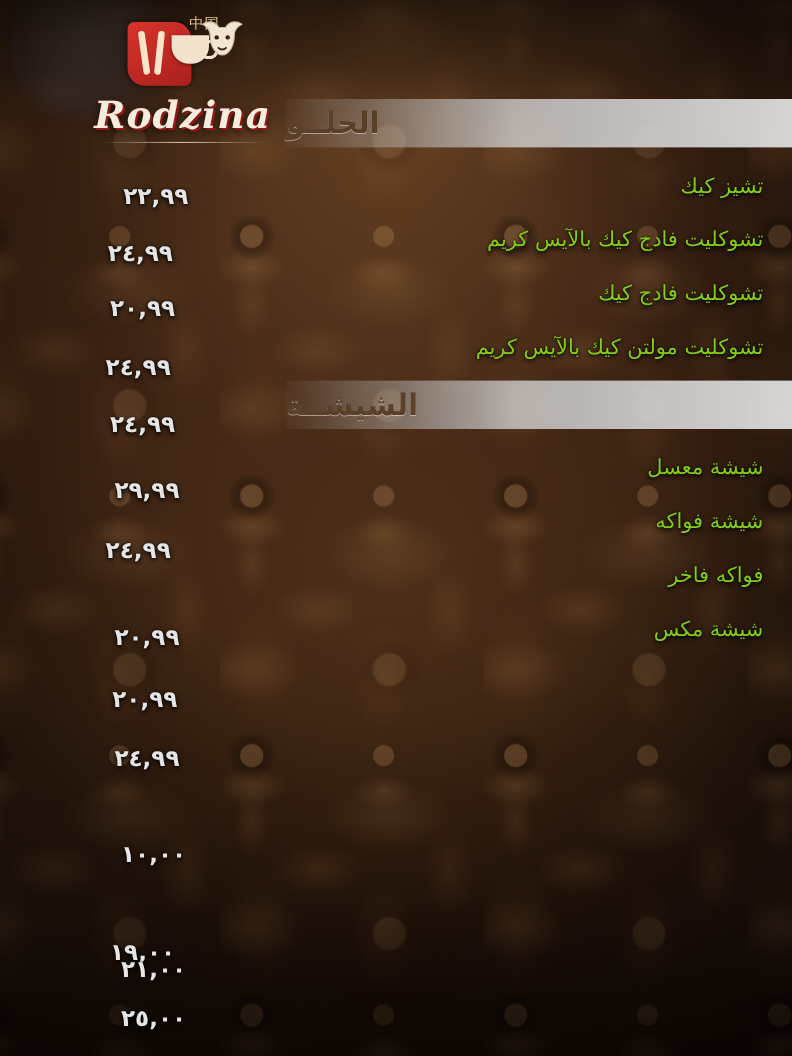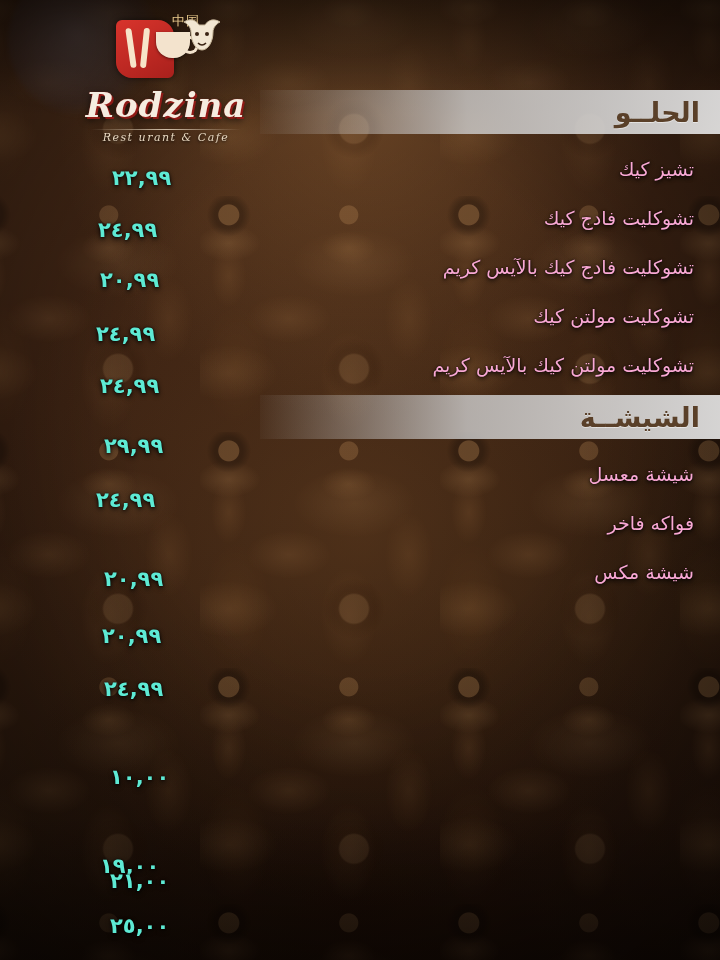--- a/index.html
+++ b/index.html
@@ -199,21 +199,21 @@
     width: 460px;
     padding-left: 0;
   }
   .section-head {
     position: relative;
     height: 44px;
     margin-bottom: 6px;
     background: linear-gradient(to left, rgba(228,228,228,0.92) 0%, rgba(206,206,206,0.80) 55%, rgba(160,160,160,0.05) 100%);
     display: flex;
     align-items: center;
-    justify-content: flex-start;
+    justify-content: flex-end;
     padding-right: 20px;
     box-sizing: border-box;
   }
   .section-head .title {
     font-size: 27px;
     font-weight: bold;
     color: #5a4029;
     text-shadow: 0 1px 0 rgba(255,255,255,0.45);
     letter-spacing: 0.5px;
   }
@@ -224,29 +224,29 @@
     position: relative;
     height: 49px;
     display: flex;
     align-items: center;
     justify-content: flex-start;
     padding-right: 26px;
     box-sizing: border-box;
   }
   .item .name {
     font-size: 19px;
-    color: #f9a8d4;
+    color: #84cc16;
     text-shadow: 0 2px 4px rgba(0,0,0,0.85), 0 0 2px rgba(0,0,0,0.9);
     white-space: nowrap;
   }
   .price {
     position: absolute;
     font-size: 21px;
     font-weight: bold;
-    color: #5eead4;
+    color: #e5e5e5;
     direction: ltr;
     text-shadow: 0 2px 5px rgba(0,0,0,0.9), 0 0 2px rgba(0,0,0,0.9);
     letter-spacing: 0.5px;
   }
   .prices-layer {
     position: absolute;
     inset: 0;
     pointer-events: none;
   }
 </style>
@@ -268,56 +268,55 @@
       <div class="logo-cn">中国</div>
       <svg class="logo-bull" viewBox="0 0 44 40">
         <path d="M4 6 C10 2 16 4 19 9 L25 9 C28 4 34 2 40 6 C36 8 33 12 33 16 C33 26 28 34 22 34 C16 34 11 26 11 16 C11 12 8 8 4 6 Z" fill="#f2e6d2" stroke="#c8b79a" stroke-width="1"></path>
         <circle cx="17" cy="18" r="2" fill="#3a2313"></circle>
         <circle cx="27" cy="18" r="2" fill="#3a2313"></circle>
         <path d="M18 27 q4 4 8 0" stroke="#3a2313" stroke-width="1.6" fill="none"></path>
       </svg>
     </div>
     <div class="logo-word">Rodzina</div>
     <div class="logo-rule"></div>
-    <div class="logo-sub">Rest urant &amp; Cafe</div>
   </div>
 
   <div class="menu">
 
     <div class="section">
       <div class="section-head">
         <span class="title">الحلــو</span>
       </div>
       <div class="items">
         <div class="item">
             <span class="name">تشيز كيك</span>
           </div>
         <div class="item">
+            <span class="name">تشوكليت فادج كيك بالآيس كريم</span>
+          </div>
+        <div class="item">
             <span class="name">تشوكليت فادج كيك</span>
-          </div>
-        <div class="item">
-            <span class="name">تشوكليت فادج كيك بالآيس كريم</span>
-          </div>
-        <div class="item">
-            <span class="name">تشوكليت مولتن كيك</span>
           </div>
         <div class="item">
             <span class="name">تشوكليت مولتن  كيك  بالآيس كريم</span>
           </div>
       </div>
     </div>
 
 
     <div class="section">
       <div class="section-head">
         <span class="title">الشيشــة</span>
       </div>
       <div class="items">
         <div class="item">
             <span class="name">شيشة معسل</span>
+          </div>
+        <div class="item">
+            <span class="name">شيشة فواكه</span>
           </div>
         <div class="item">
             <span class="name">فواكه فاخر</span>
           </div>
         <div class="item">
             <span class="name">شيشة مكس</span>
           </div>
       </div>
     </div>
 

